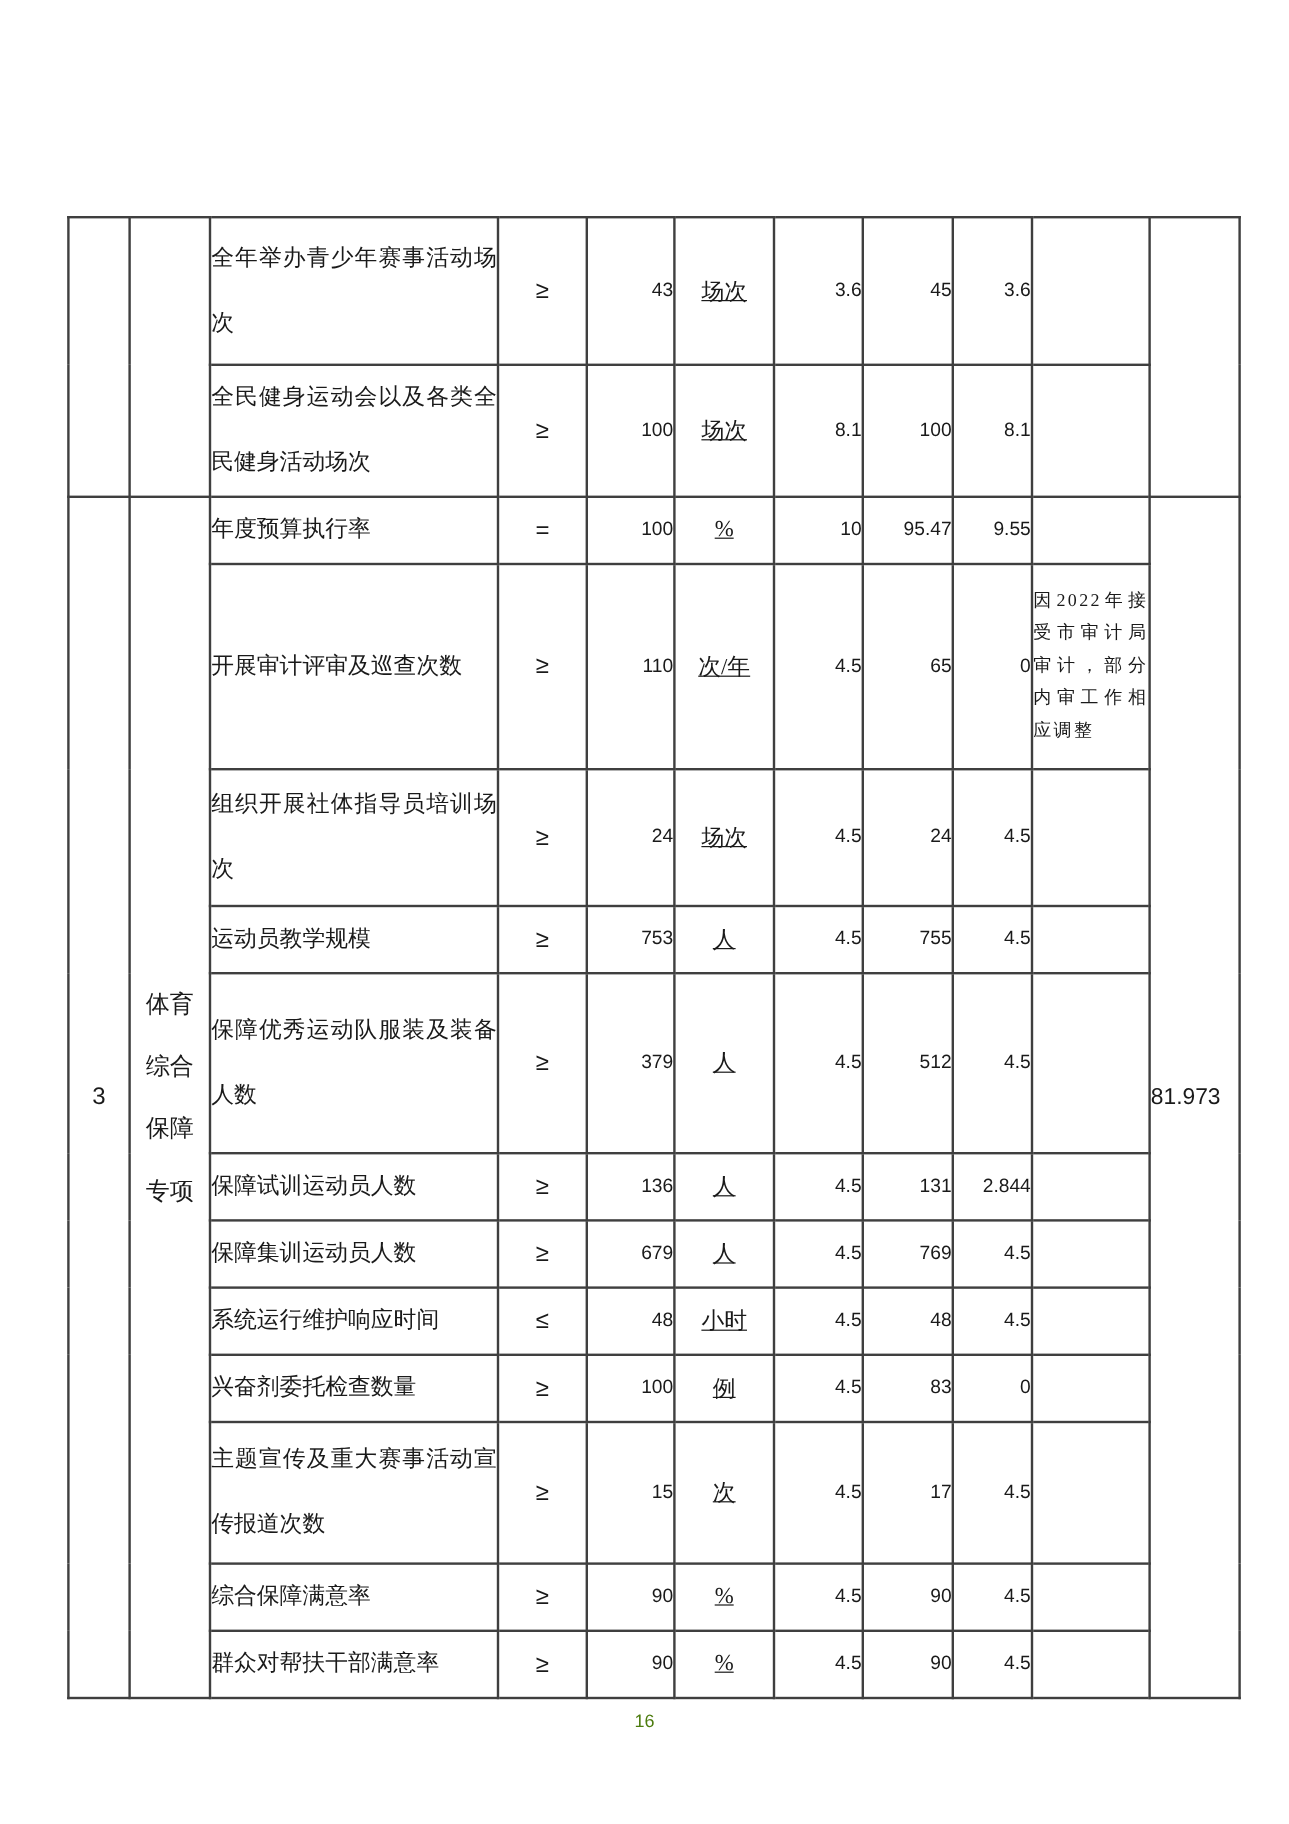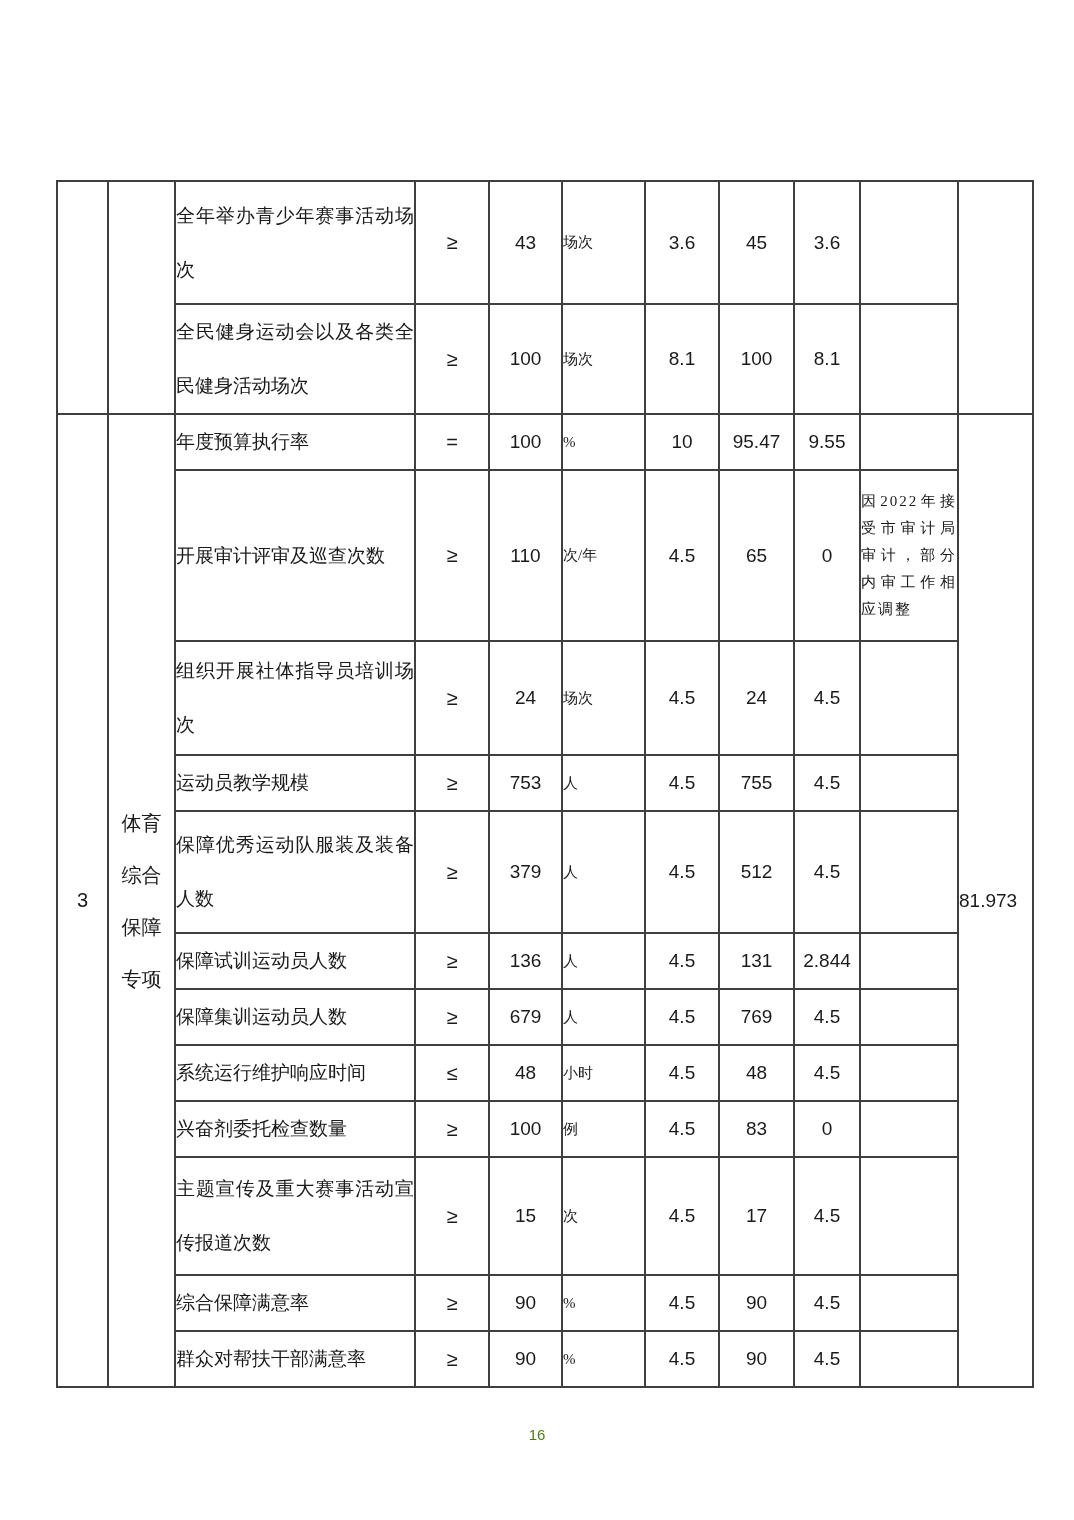--- a/index.html
+++ b/index.html
@@ -64,26 +64,28 @@
     text-align: justify;
     text-align-last: left;
     word-break: break-all;
   }
   td.sym {
     text-align: center;
     font-family: "Liberation Sans", sans-serif;
     font-size: 20px;
   }
   td.num {
-    text-align: center;
-    font-family: "Liberation Sans", sans-serif;
+    text-align: right;
+    font-family: "Liberation Sans", sans-serif;
+    font-size: 16px;
+  }
+  td.unit {
+    text-align: center;
     font-size: 19px;
-  }
-  td.unit {
-    font-size: 15px;
+    text-decoration: underline;
   }
   td.rem {
     font-size: 15px;
     line-height: 27px;
     padding: 6px 8px;
     letter-spacing: 2px;
     text-align: justify;
     word-break: break-all;
   }
   td.tot {
@@ -190,21 +192,21 @@
       <tr style="height:55px;">
         <td class="ind">运动员教学规模</td>
         <td class="sym">≥</td>
         <td class="num">753</td>
         <td class="unit">人</td>
         <td class="num">4.5</td>
         <td class="num">755</td>
         <td class="num">4.5</td>
         <td class="rem"></td>
       </tr>
-      <tr style="height:122px;">
+      <tr style="height:150px;">
         <td class="ind">保障优秀运动队服装及装备人数</td>
         <td class="sym">≥</td>
         <td class="num">379</td>
         <td class="unit">人</td>
         <td class="num">4.5</td>
         <td class="num">512</td>
         <td class="num">4.5</td>
         <td class="rem"></td>
       </tr>
       <tr style="height:55px;">

